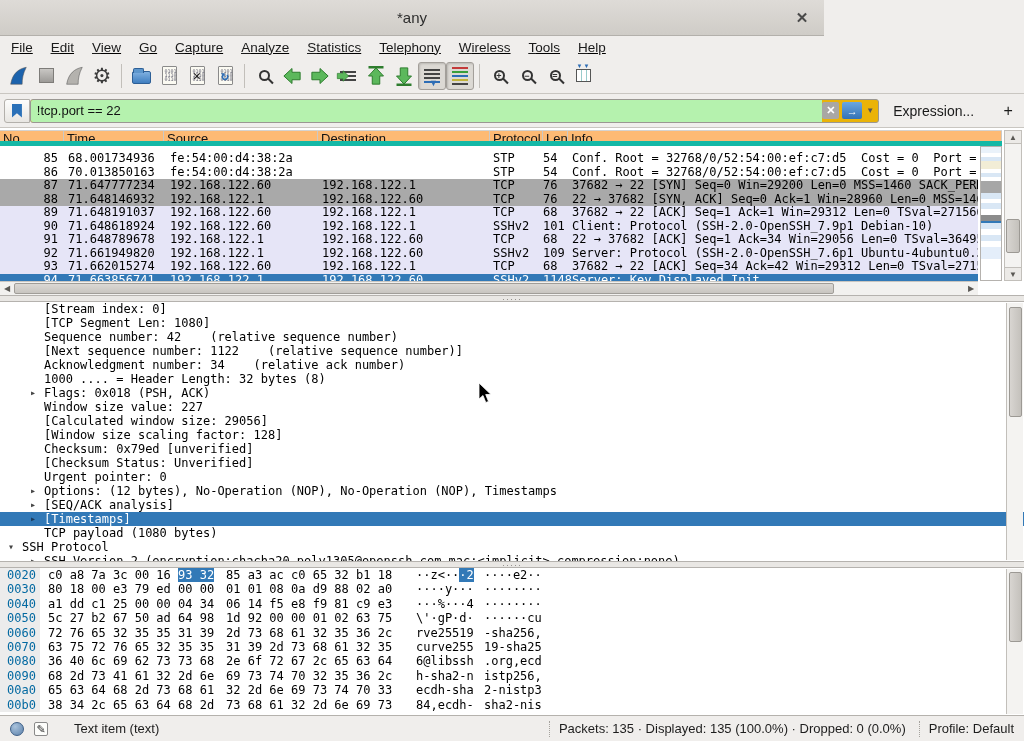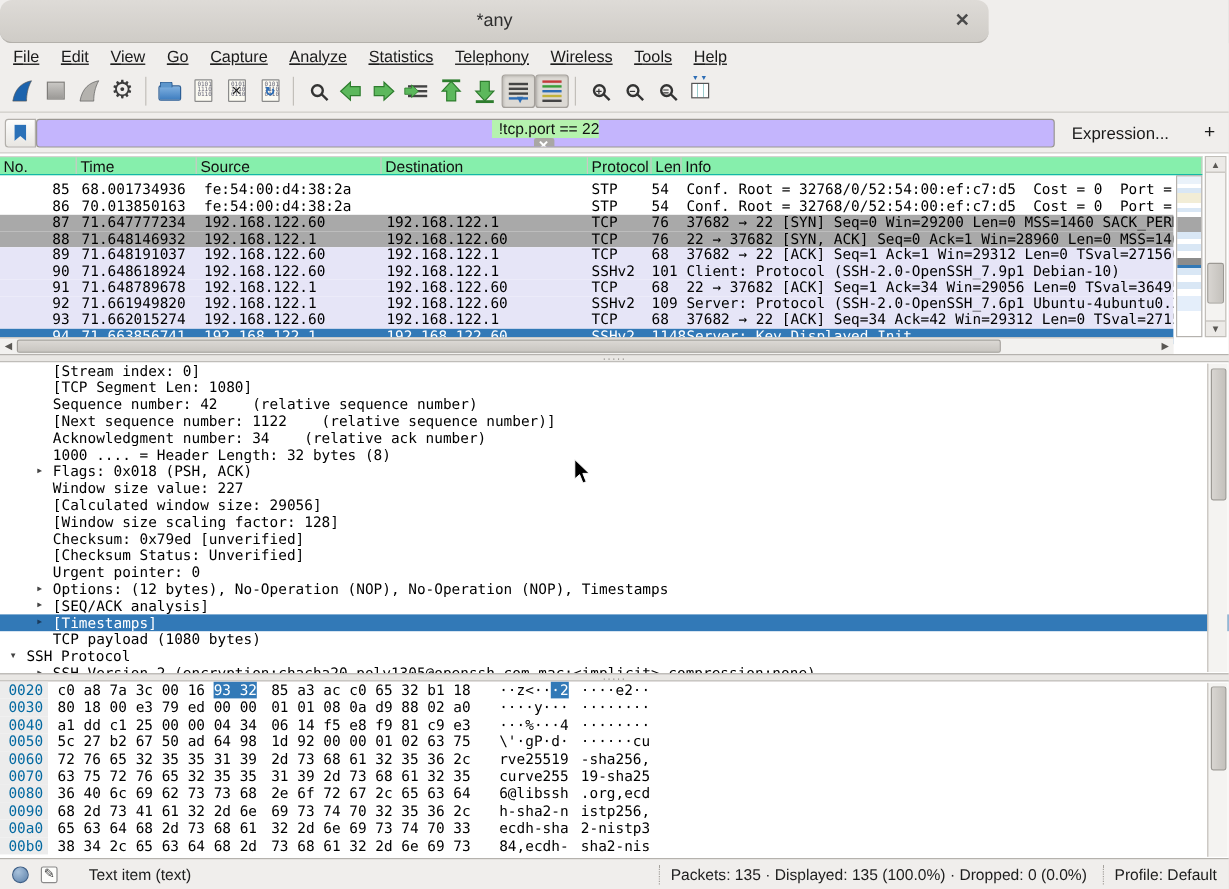--- a/index.html
+++ b/index.html
@@ -3,21 +3,21 @@
 <meta charset="utf-8">
 <style>
   * { margin:0; padding:0; box-sizing:border-box; }
   html,body { width:1024px; height:741px; overflow:hidden; }
   body { font-family:"Liberation Sans", sans-serif; background:#d6d3cf; position:relative; }
   .window { position:absolute; inset:0; width:1024px; height:741px; background:#f0eeec; }
 
   
   .titlebar { position:absolute; top:0; left:0; width:824px; height:36px;
     background:linear-gradient(#dedbd7,#cfccc7); border-bottom:1px solid #b3b0ab;
-    display:flex; align-items:center; justify-content:center;border-radius:10px; }
+    display:flex; align-items:center; justify-content:center; }
   .title { font-size:15px; color:#2e2e2e; }
   .close-x { position:absolute; right:12px; top:8px; width:20px; height:20px;
     color:#4a4a4a; font-size:15px; font-weight:bold; text-align:center; line-height:20px; cursor:default; }
 
   
   .menubar { position:absolute; top:36px; left:0; width:1024px; height:22px;
     background:#f0eeec; display:flex; align-items:center; padding-left:2px;text-decoration:underline; }
   .menu-item { font-size:13.5px; color:#1a1a1a; padding:2px 9px; }
   .menu-item u { text-decoration:underline; }
 
@@ -49,36 +49,36 @@
   .alines .tri { position:absolute; left:5px; top:9px; color:#2d6db5; font-size:9px; }
   svg.icon { display:block; }
 
   
   .filterbar { position:absolute; top:94px; left:0; width:1024px; height:34px;
     background:#f0eeec; border-bottom:1px solid #c9c6c1; display:flex; align-items:center; padding:0 4px; }
   .bookmark-btn { width:26px; height:24px; border:1px solid #b3b0ab; border-radius:3px 0 0 3px;
     background:linear-gradient(#fdfdfc,#e8e6e2); display:flex; align-items:center; justify-content:center; }
   .bookmark { width:10px; height:14px; background:#2b71b8;
     clip-path:polygon(0 0,100% 0,100% 100%,50% 70%,0 100%); }
-  .filter-field { height:24px; width:855px; background:#c4b5fd; border:1px solid #9a9792; border-radius:3px;
-    display:flex; align-items:center; overflow:hidden;flex-direction:column; }
+  .filter-field { height:24px; width:855px; background:#eab308; border:1px solid #9a9792; border-radius:3px;
+    display:flex; align-items:center; overflow:hidden; }
   .filter-green { flex:1; height:100%; background:#b5f2ae; display:flex; align-items:center;
     padding-left:6px; font-size:13px; color:#111; }
   .fbtn { width:17px; height:17px; border-radius:2px; margin-right:3px; display:flex;
     align-items:center; justify-content:center; font-size:11px; color:#fff; font-weight:bold; }
   .fbtn.clear { background:#a9a7a4; }
   .fbtn.apply { background:linear-gradient(#6aa7e0,#3372b5); width:20px; }
   .fcaret { font-size:8px; color:#555; padding:0 4px 0 1px; }
   .expression { font-size:14px; color:#1a1a1a; margin-left:14px; }
   .add-filter { font-size:16px; color:#1a1a1a; margin-left:22px; width:24px; text-align:center; }
 
   
   .plist { position:absolute; top:128px; left:0; width:1024px; height:167px; background:#fff; }
-  .phead { position:absolute; top:2px; left:0; width:1002px; height:16px; background:#86efac;
-    border-top:1px solid #d5d3d0; border-bottom:1px solid #14b8a6; display:flex; }
+  .phead { position:absolute; top:2px; left:0; width:1002px; height:16px; background:#fdba74;
+    border-top:1px solid #d5d3d0; border-bottom:5px solid #14b8a6; display:flex; }
   .phead .hc { font-size:13px; color:#111; padding-left:3px; border-right:1px solid #ccc9c5;
     overflow:hidden; white-space:nowrap; height:100%; line-height:15px; }
   .rows { position:absolute; top:24px; left:0; width:978px; height:135px; overflow:hidden;
     font-family:"DejaVu Sans Mono",monospace; font-size:12px; }
   .prow { display:flex; height:13.5px; line-height:13.5px; white-space:pre; color:#000; }
   .prow.gray { background:#a9a9a9; }
   .prow.lav { background:#e6e5f7; }
   .prow.sel { background:#3279b7; color:#fff; }
   .c0{width:64px; text-align:right; padding-right:6px;}
   .c1{width:100px; padding-left:4px;}

